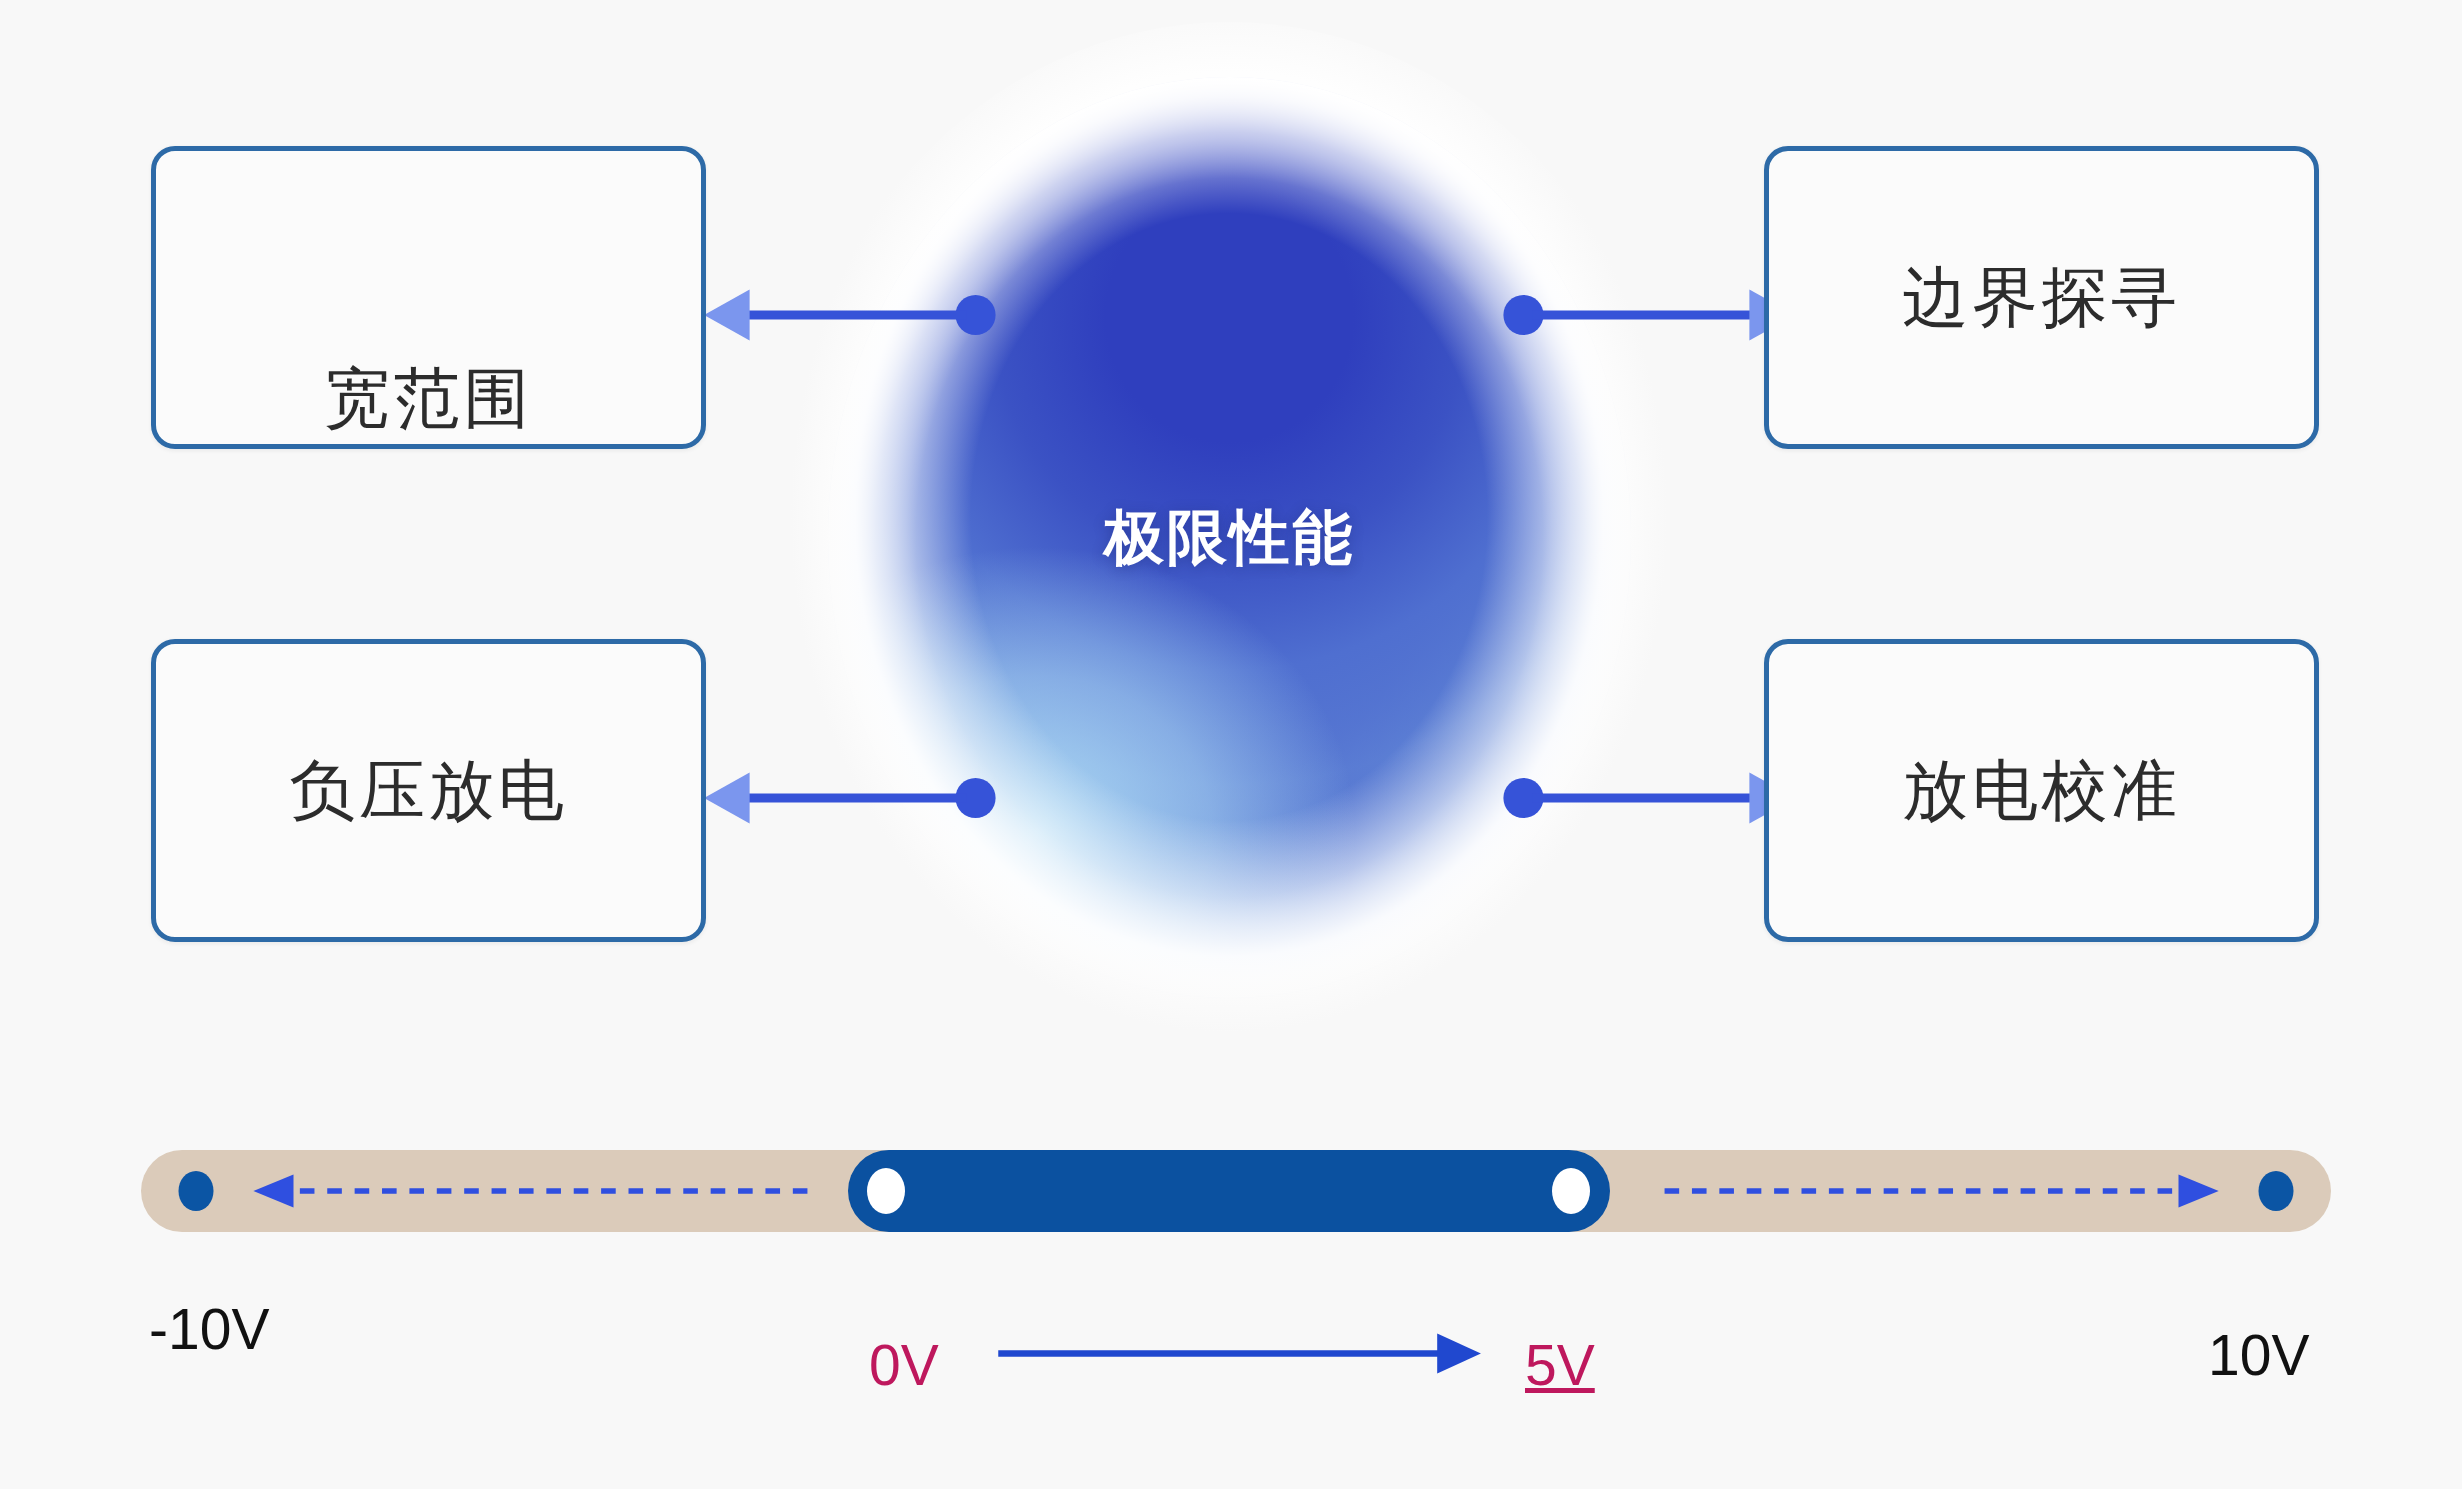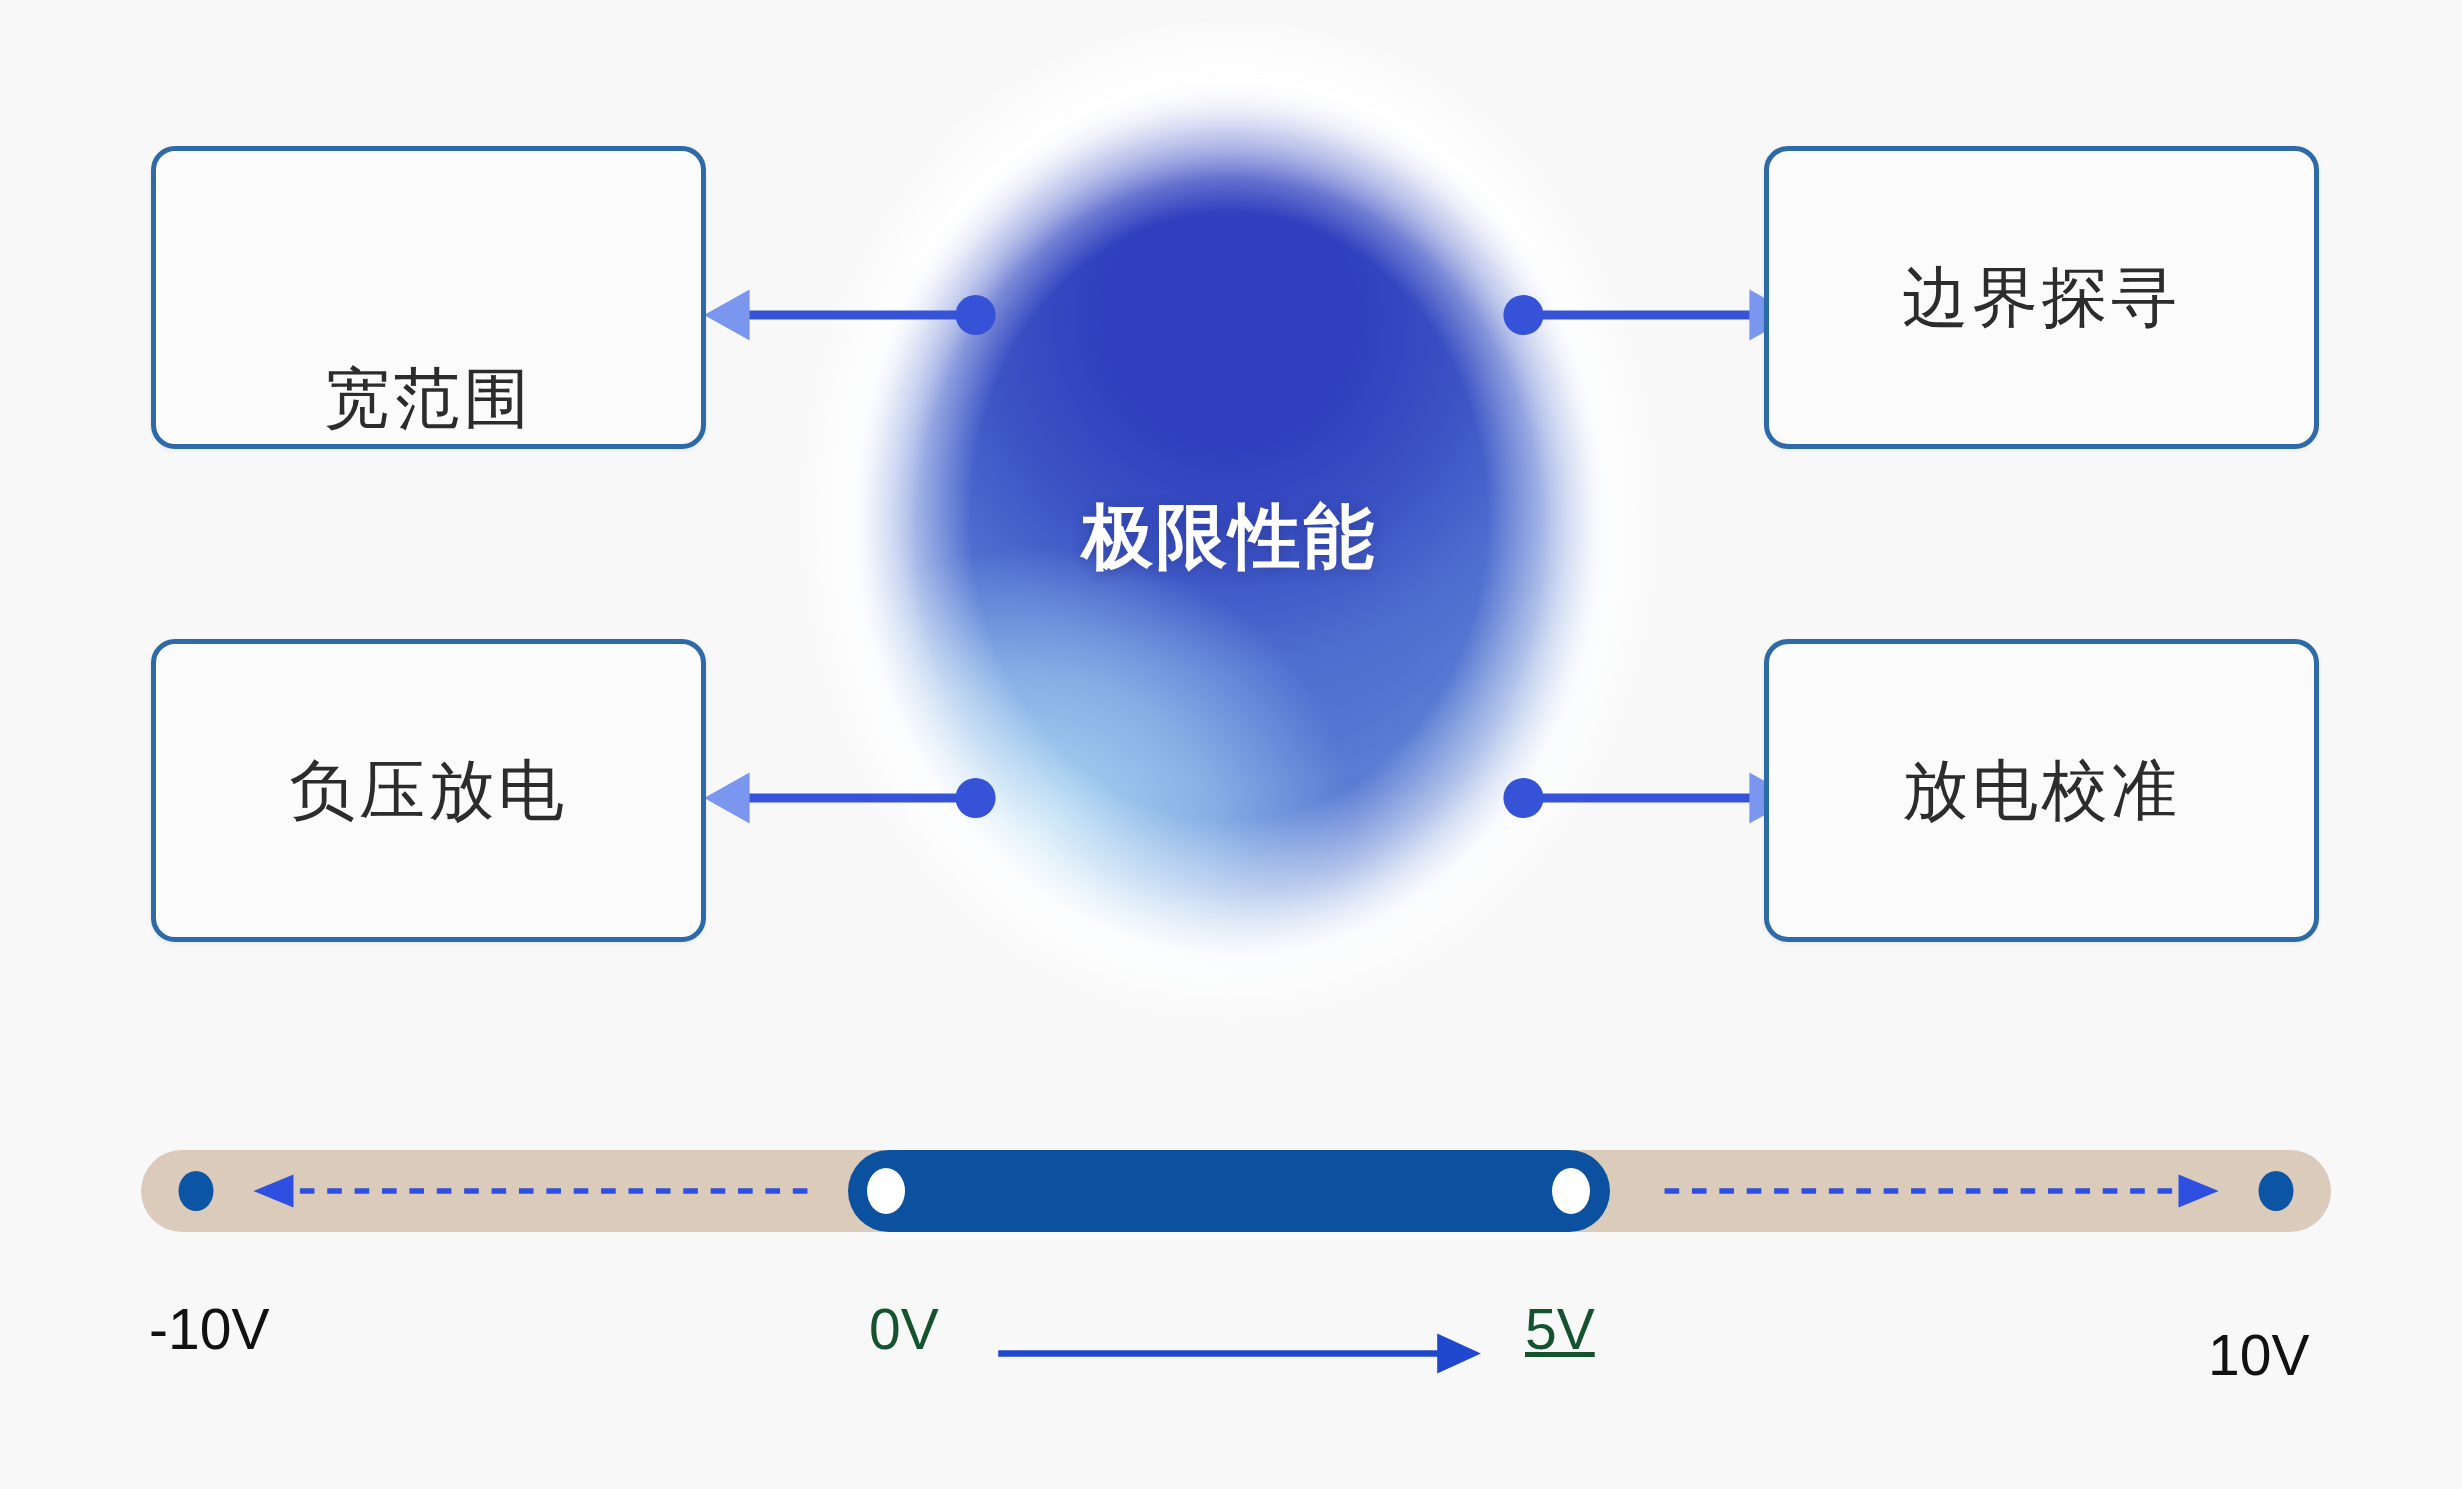--- a/index.html
+++ b/index.html
@@ -96,21 +96,21 @@
     z-index: 4;
     left: 0;
     top: 0;
     width: 803px;
     height: 921px;
     display: flex;
     flex-direction: column;
     align-items: center;
     justify-content: center;
     color: #ffffff;
-    font-size: 71px;
+    font-size: 60px;
     font-weight: bold;
     line-height: 1.22;
     letter-spacing: 2.7px;
     text-shadow: 0 1.8px 12.8px rgba(20,30,90,0.30);
     white-space: nowrap;
   }
 
   
   .feature-box {
     position: absolute;
@@ -200,21 +200,21 @@
   #dash-right { left: 1519px; }
 
   
   .axis-label {
     position: absolute;
     font-size: 57px;
     white-space: nowrap;
     top: 160px;
   }
   .axis-label.dark { color: #111111; }
-  .axis-label.accent { color: #14532d; }
+  .axis-label.accent { color: #be185d; margin-top: 36px; }
   #lbl-neg10 { left: 149px; }
   #lbl-0v    { left: 869px; }
   #lbl-5v    { left: 1525px; text-decoration: underline; }
   #lbl-10v   { left: 2208px; margin-top: 26px; }
 
   #mid-arrow {
     position: absolute;
     left: 994px;
     top: 192px;
   }

